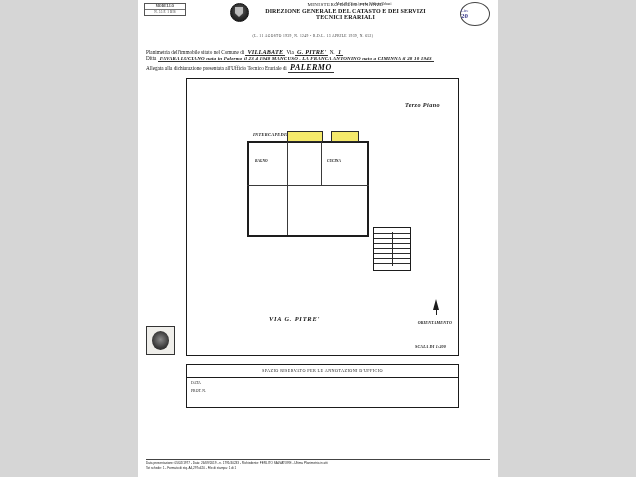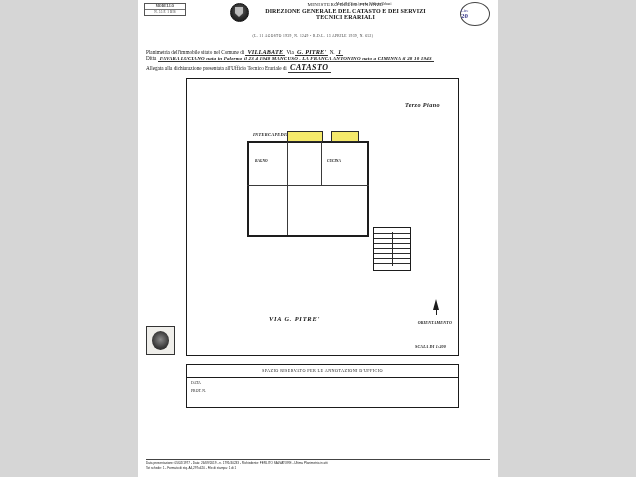--- a/index.html
+++ b/index.html
@@ -330,21 +330,21 @@
     <span class="hand uline">1</span>
   </div>
 
   <div class="formline fl3">
     <span>Ditta</span>
     <span class="hand uline" style="font-size:5.0px">FAVARA LUCIANO nata in Palermo il 23 4 1948 MANCUSO . LA FRANCA ANTONINO nato a CIMINNA il 28 10 1943</span>
   </div>
 
   <div class="formline fl4">
     <span>Allegata alla dichiarazione presentata all'Ufficio Tecnico Erariale di</span>
-    <span class="handbig uline">CATASTO</span>
+    <span class="handbig uline">PALERMO</span>
   </div>
 
   <div class="frame">
 
     <div class="lbl terzo">Terzo Piano</div>
     <div class="lbl intercap">INTERCAPEDINE</div>
     <div class="lbl viapitre">VIA G. PITRE'</div>
     <div class="lbl orient">ORIENTAMENTO</div>
     <div class="lbl scala">SCALA DI 1:200</div>
 

